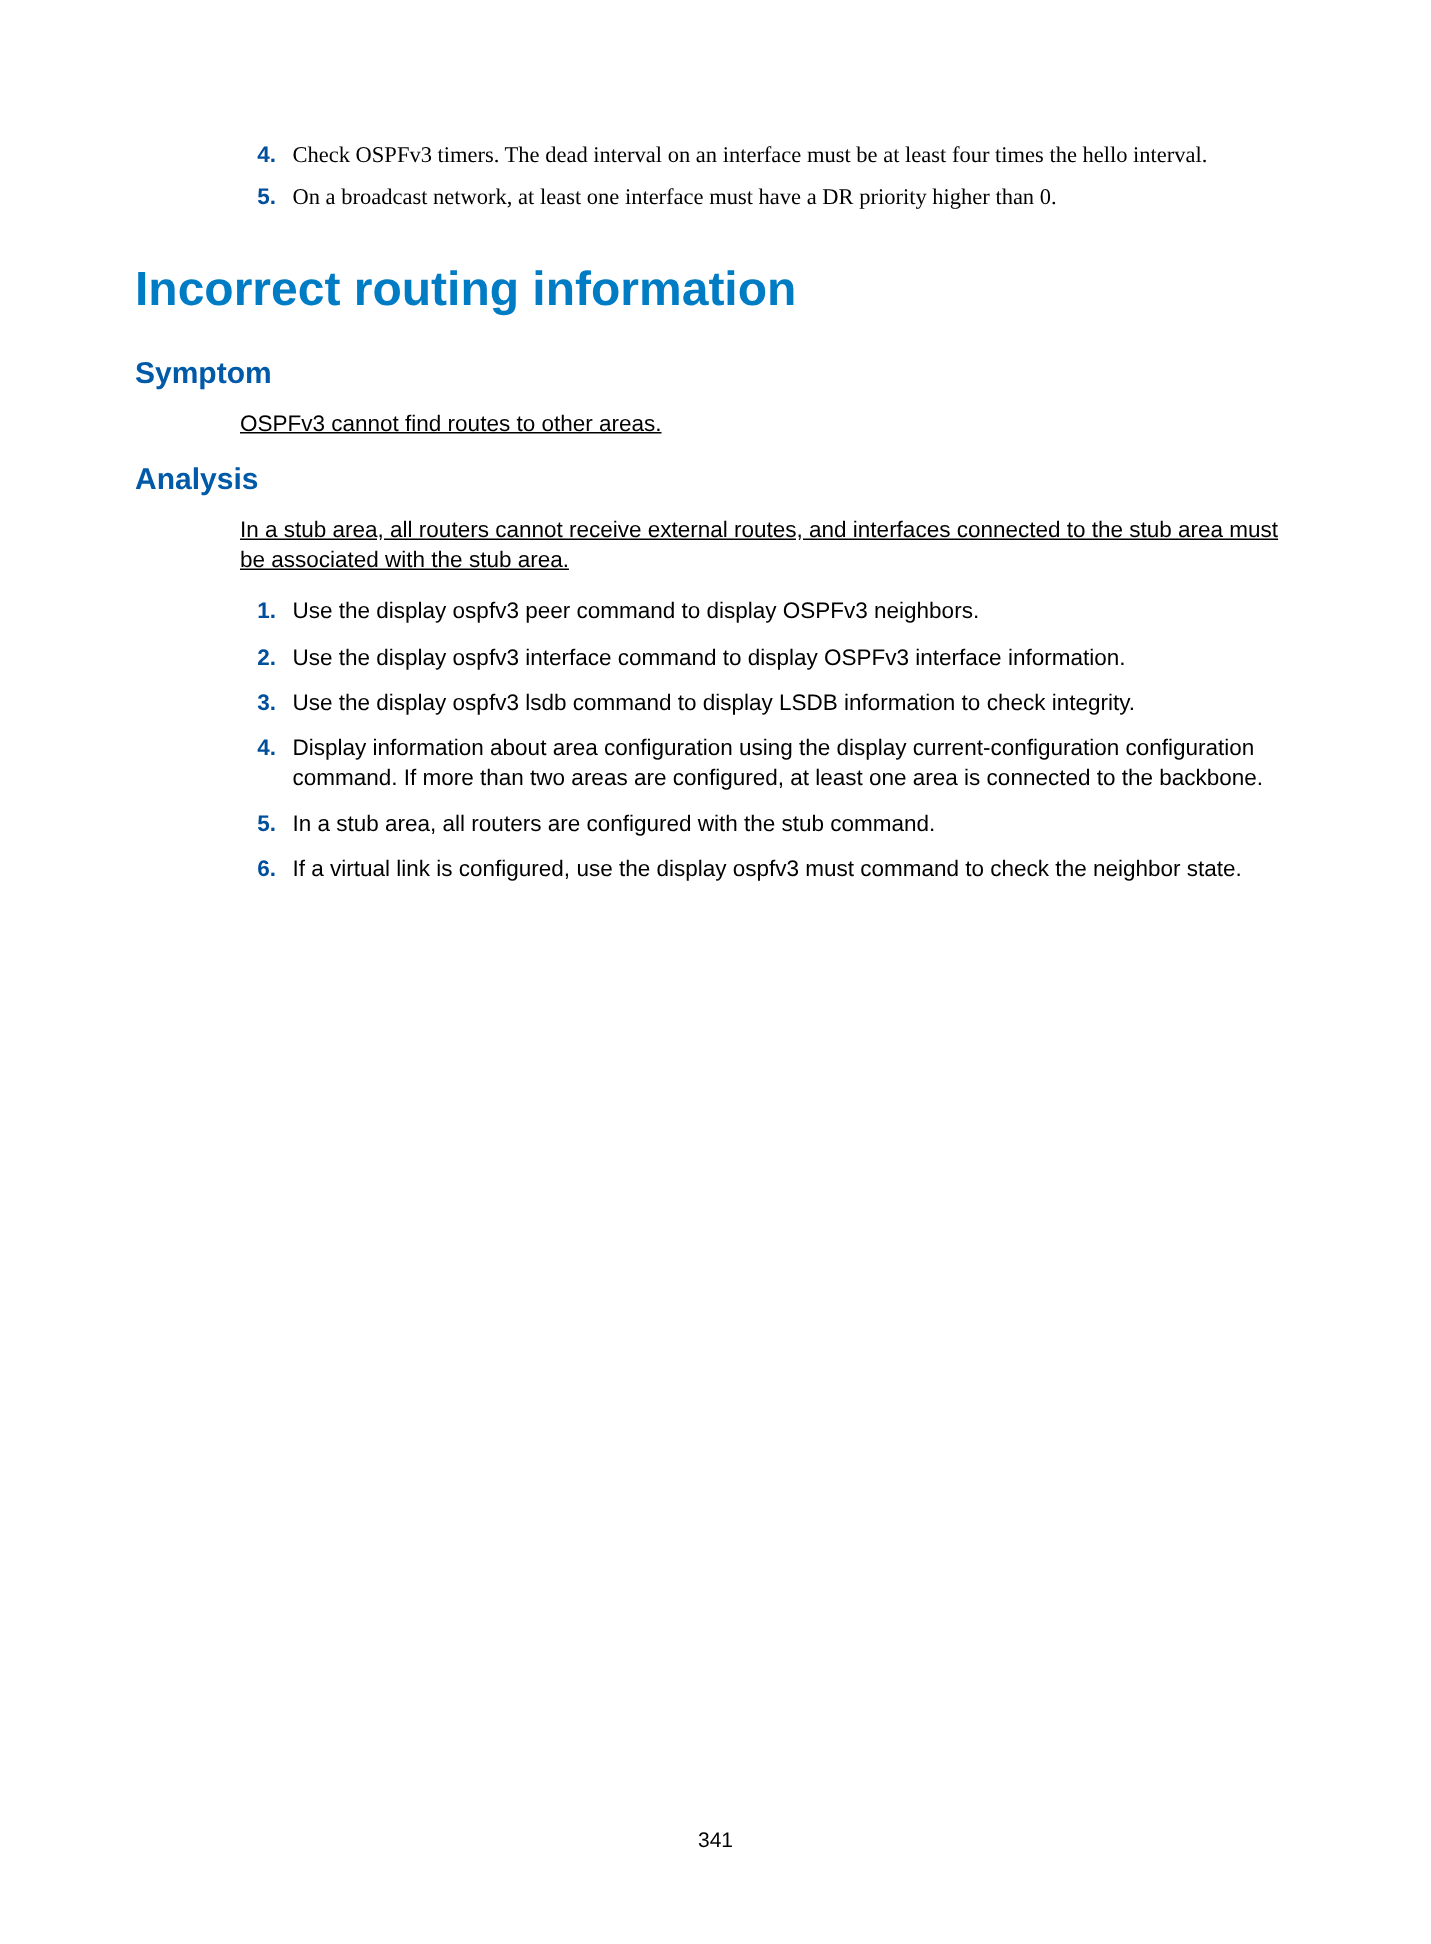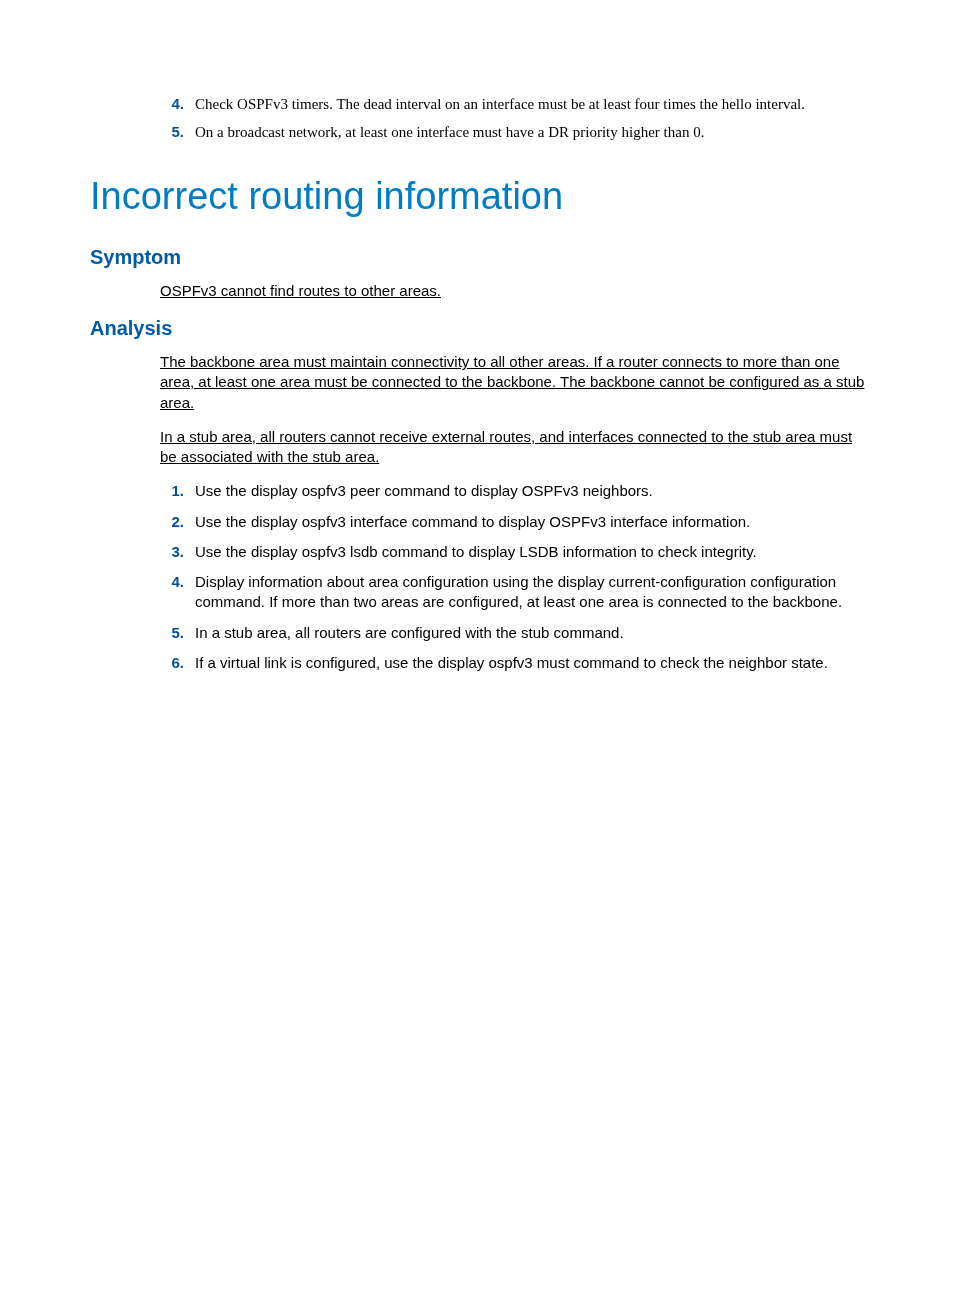--- a/index.html
+++ b/index.html
@@ -36,22 +36,22 @@
     width: 24px;
     text-align: right;
     color: #004f9c;
     font-weight: 700;
   }
   .ol-top > li > .txt {
     display: block;
     font-family: Liberation Serif, serif;
   }
   h1.section-title {
-    font-weight: 400;
-    font-size: 38px;
+    font-weight: 700;
+    font-size: 32px;
     color: #007cc4;
     margin: 28px 0 22px 0;
   }
   h3.sub {
     font-weight: 700;
     font-size: 20px;
     color: #005aa8;
     margin: 0 0 10px 0;
   }
   p.body {
@@ -108,21 +108,20 @@
       <span class="txt">On a broadcast network, at least one interface must have a DR priority higher than 0.</span>
     </li>
   </ol>
 
   <h1 class="section-title">Incorrect routing information</h1>
 
   <h3 class="sub">Symptom</h3>
   <p class="body">OSPFv3 cannot find routes to other areas.</p>
 
   <h3 class="sub">Analysis</h3>
-  <p class="body">The backbone area must maintain connectivity to all other areas. If a router connects to more than one area, at least one area must be connected to the backbone. The backbone cannot be configured as a stub area.</p>
   <p class="body">In a stub area, all routers cannot receive external routes, and interfaces connected to the stub area must be associated with the stub area.</p>
 
 
   <ol class="sol-list">
     <li>
       <span class="num">1.</span>
       <span class="txt"><span>Use the </span><span class="bold">display ospfv3 peer</span><span> command to display OSPFv3 neighbors.</span></span>
     </li>
     <li>
       <span class="num">2.</span>
@@ -139,13 +138,14 @@
     <li>
       <span class="num">5.</span>
       <span class="txt"><span>In a stub area, all routers are configured with the </span><span class="bold">stub</span><span> command.</span></span>
     </li>
     <li>
       <span class="num">6.</span>
       <span class="txt"><span>If a virtual link is configured, use the </span><span class="bold">display ospfv3 must</span><span> command to check the neighbor state.</span></span>
     </li>
   </ol>
 
+  <div class="page-number">341</div>
 </div>
 
 </body></html>

